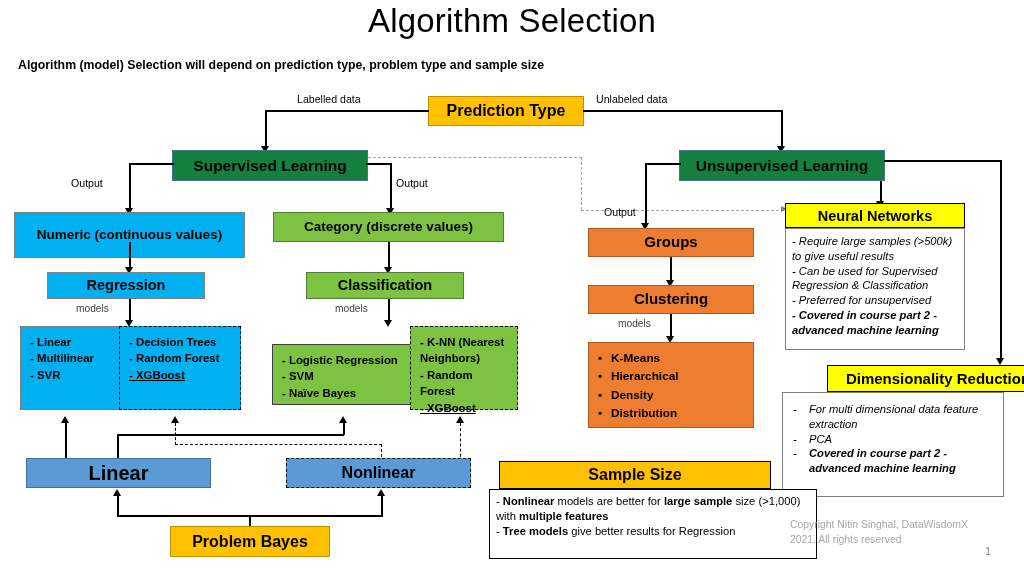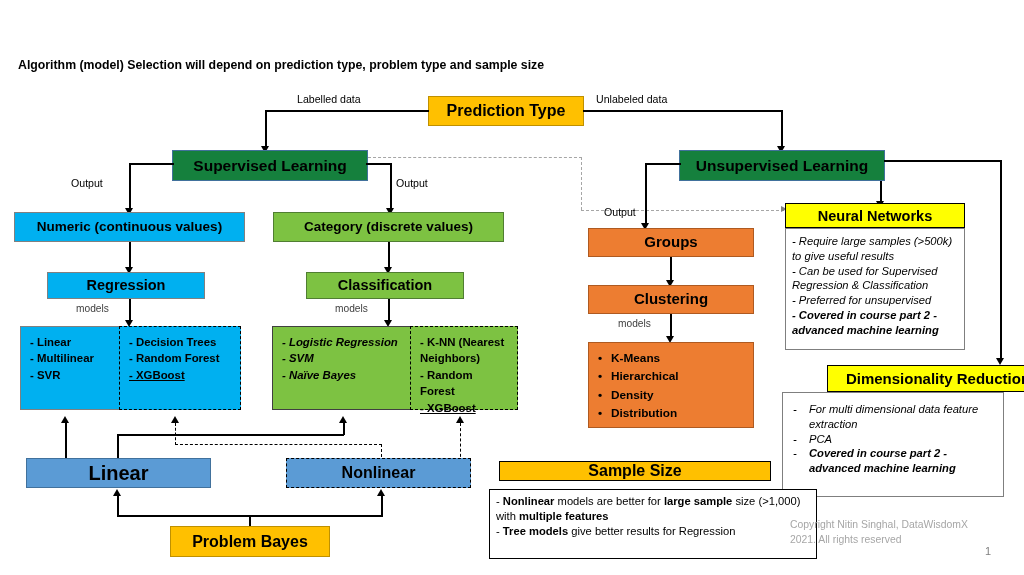--- a/index.html
+++ b/index.html
@@ -162,20 +162,21 @@
   
   .bul{display:block;}
   .bul .row{display:flex;align-items:flex-start;}
   .bul .dot{width:22px;flex:0 0 22px;text-align:center;}
 </style>
 </head>
 <body>
 
 <div id="canvas">
 
+  <div class="abs" id="title">Algorithm Selection</div>
   <div class="abs" id="subtitle">Algorithm (model) Selection will depend on prediction type, problem type and sample size</div>
 
   <div class="abs node amber" style="left:428px;top:96px;width:156px;height:30px;font-size:16px;">Prediction Type</div>
 
   <div class="abs ln lnh" style="left:265px;top:110px;width:164px;"></div>
   <div class="abs ln lnv" style="left:265px;top:110px;height:38px;"></div>
   <div class="abs arrow-d" style="left:261px;top:146px;"></div>
   <div class="abs elabel" style="left:297px;top:93px;">Labelled data</div>
 
   <div class="abs ln lnh" style="left:583px;top:110px;width:200px;"></div>
@@ -207,21 +208,21 @@
   <div class="abs arrow-d" style="left:641px;top:223px;"></div>
   <div class="abs elabel" style="left:604px;top:206px;">Output</div>
 
   <div class="abs ln lnv" style="left:880px;top:181px;height:22px;"></div>
   <div class="abs arrow-d" style="left:876px;top:201px;"></div>
 
   <div class="abs ln lnh" style="left:884px;top:160px;width:118px;"></div>
   <div class="abs ln lnv" style="left:1000px;top:160px;height:200px;"></div>
   <div class="abs arrow-d" style="left:996px;top:358px;"></div>
 
-  <div class="abs node blue-bright" style="left:14px;top:212px;width:231px;height:30px;font-size:13.5px;">Numeric (continuous values)</div>
+  <div class="abs node blue-bright" style="left:14px;top:212px;width:231px;height:46px;font-size:13.5px;">Numeric (continuous values)</div>
 
   <div class="abs node green-l" style="left:273px;top:212px;width:231px;height:30px;font-size:13.5px;">Category (discrete values)</div>
 
   <div class="abs ln lnv" style="left:129px;top:242px;height:27px;"></div>
   <div class="abs arrow-d" style="left:125px;top:267px;"></div>
 
   <div class="abs ln lnv" style="left:388px;top:242px;height:27px;"></div>
   <div class="abs arrow-d" style="left:384px;top:267px;"></div>
 
   <div class="abs node green-l" style="left:306px;top:272px;width:158px;height:27px;font-size:14.5px;">Classification</div>
@@ -241,21 +242,21 @@
     <div>- Multilinear</div>
     <div>- SVR</div>
   </div>
 
   <div class="abs blue-bright listbox dashed" style="left:119px;top:326px;width:122px;height:84px;">
     <div>- Decision Trees</div>
     <div>- Random Forest</div>
     <div style="text-decoration:underline;">- XGBoost</div>
   </div>
 
-  <div class="abs green-l listbox" style="left:272px;top:326px;width:140px;height:84px;border:1px solid #404040;font-style:italic;">
+  <div class="abs green-l listbox" style="left:272px;top:344px;width:140px;height:61px;border:1px solid #404040;">
     <div>- Logistic  Regression</div>
     <div>- SVM</div>
     <div>- Naïve Bayes</div>
   </div>
 
   <div class="abs green-l listbox dashed" style="left:410px;top:326px;width:108px;height:84px;">
     <div>- K-NN (Nearest Neighbors)</div>
     <div>- Random Forest</div>
     <div style="text-decoration:underline;">- XGBoost</div>
   </div>
@@ -336,21 +337,21 @@
 
   <div class="abs ln lnv" style="left:117px;top:496px;height:20px;"></div>
   <div class="abs arrow-u" style="left:113px;top:489px;"></div>
   <div class="abs ln lnv" style="left:381px;top:496px;height:20px;"></div>
   <div class="abs arrow-u" style="left:377px;top:489px;"></div>
   <div class="abs ln lnh" style="left:117px;top:515px;width:266px;"></div>
   <div class="abs ln lnv" style="left:249px;top:515px;height:18px;"></div>
 
   <div class="abs node amber" style="left:170px;top:526px;width:160px;height:31px;font-size:16px;border:1px solid #BF9000;">Problem Bayes</div>
 
-  <div class="abs hdr-amber" style="left:499px;top:461px;width:272px;height:20px;">Sample Size</div>
+  <div class="abs hdr-amber" style="left:499px;top:461px;width:272px;height:28px;">Sample Size</div>
   <div class="abs note-plain" style="left:489px;top:489px;width:328px;height:70px;">
     <div>- <b>Nonlinear</b> models are better for <b>large sample</b> size (&gt;1,000) with <b>multiple features</b></div>
     <div>- <b>Tree models</b> give better results for Regression</div>
   </div>
 
   <div class="abs" id="copyright">Copyright Nitin Singhal, DataWisdomX 2021. All rights reserved</div>
   <div class="abs" id="pagenum">1</div>
 
 </div>
 

